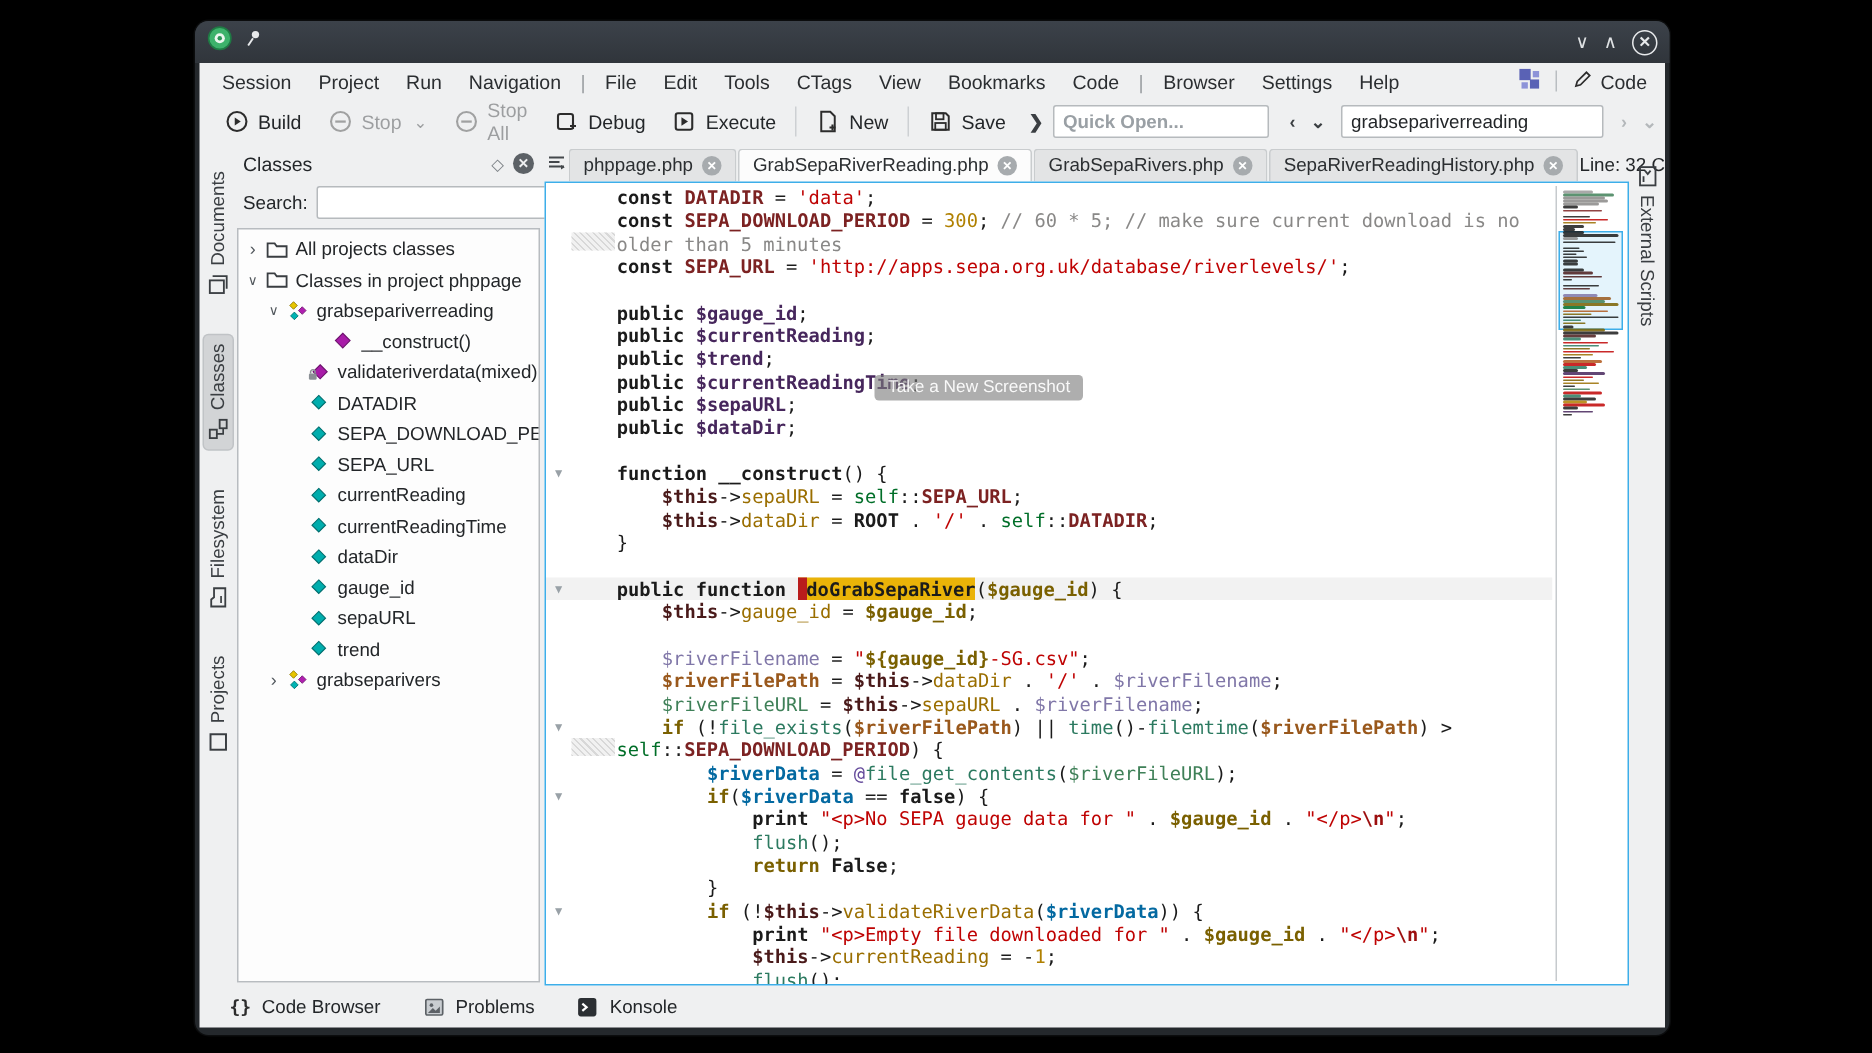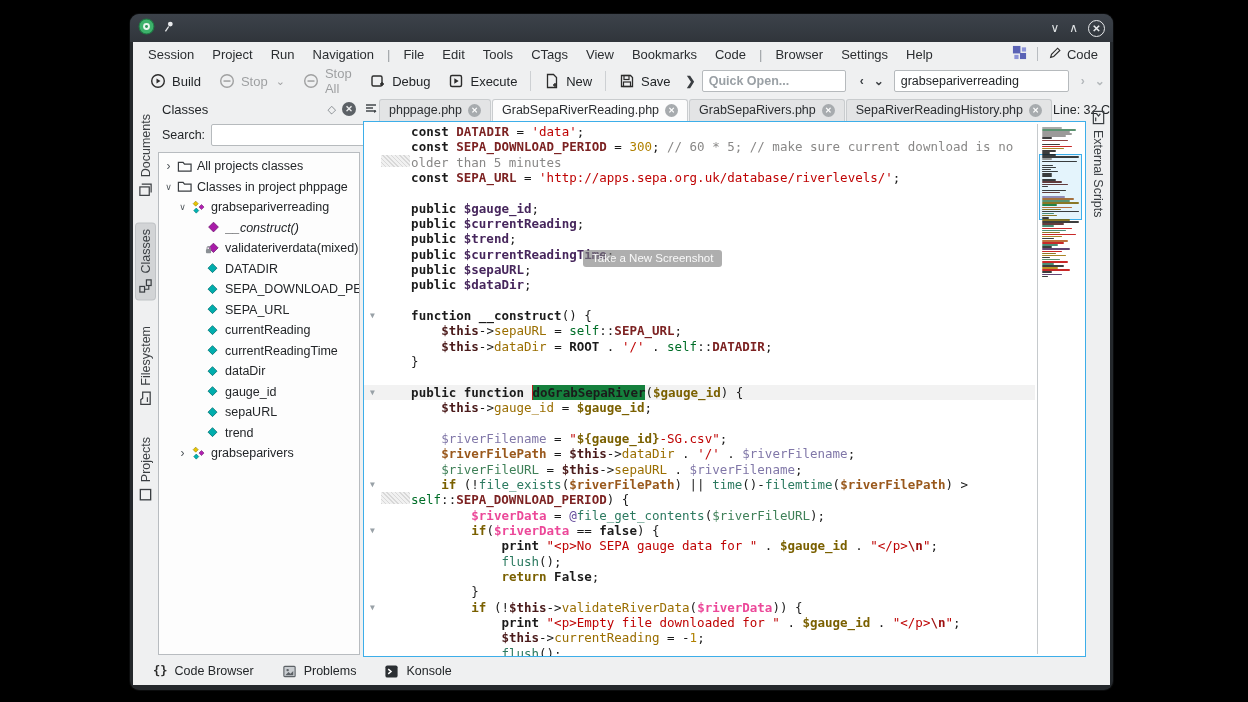--- a/index.html
+++ b/index.html
@@ -71,21 +71,21 @@
   .editor{flex:1;position:relative;border:1px solid #3daee9;background:#fff;overflow:hidden;}
   .codearea{position:absolute;left:0;top:2px;right:50px;bottom:0;overflow:hidden;}
   .cline{display:flex;height:15.35px;line-height:15.35px;white-space:pre;
     font-family:"DejaVu Sans Mono",monospace;font-size:12.5px;color:#1b1b1b;}
   .cline.cur{background:#f2f2f2;}
   .foldcell{width:17px;flex:none;text-align:center;color:#99a1a7;font-size:8px;}
   .ltext{flex:1;white-space:pre;}
   .hatch{display:inline-block;width:29px;height:12px;background:#f1f1f1;
     background-image:repeating-linear-gradient(45deg,#d8d8d8 0 1px,transparent 1px 3px);margin-right:1px;}
   .tk{white-space:pre;}
-  .tk-hl{background:#15803d;font-weight:bold;border-left:1px solid #b91c1c;}
+  .tk-hl{background:#eab308;font-weight:bold;border-left:6px solid #b91c1c;}
   
   .minimap{position:absolute;top:2px;right:2px;bottom:2px;width:46px;background:#fff;border-left:1px solid #c6cacd;padding:3px 4px;}
   .mrow{height:1.5px;margin-bottom:0.6px;border-radius:1px;opacity:.85;}
   .viewport{position:absolute;left:1px;right:1px;top:30px;height:66px;border:1px solid #3daee9;background:rgba(61,174,233,.14);}
   
   .bottombar{height:28px;display:flex;align-items:center;gap:28px;padding-left:20px;font-size:12.5px;color:#232629;flex:none;}
   .btab{display:flex;align-items:center;gap:7px;}
   .tooltip{position:absolute;left:583px;top:250px;background:rgba(125,125,125,.62);color:rgba(255,255,255,.92);
     font-size:11.5px;padding:2px 9px 3px 9px;border-radius:3px;z-index:50;}
 </style>
@@ -100,21 +100,21 @@
 .tk-com{color:#898887;}
 .tk-this{color:#4a1a1a;font-weight:bold;}
 .tk-mem{color:#9a6e00;}
 .tk-mdecl{color:#46265c;font-weight:bold;}
 .tk-func{color:#2c7a60;}
 .tk-self{color:#006e28;}
 .tk-at{color:#644a9b;}
 .tk-v1{color:#8077a8;}
 .tk-v2{color:#99581c;font-weight:bold;}
 .tk-v3{color:#3f8058;}
-.tk-v4{color:#ec4899;font-weight:bold;}
+.tk-v4{color:#0369a1;font-weight:bold;}
 .tk-v5{color:#7a6000;font-weight:bold;}
 .tk-hl{color:#1b1b1b;font-weight:bold;}
 </style></head>
 <body>
 
 <div class="window">
   <div class="titlebar">
     <div class="tb-left">
       <span id="appicon"><svg width="17" height="17" viewBox="0 0 16 16">
             <circle cx="8" cy="8" r="7" fill="#3db26b" stroke="#1f7a44"></circle>
@@ -331,21 +331,21 @@
                 <span class="icn" style="display: inline-flex; align-items: center;">
                   <svg width="15" height="15" viewBox="0 0 16 16">
                     <path d="M5 1.2l2.7 2.7L5 6.6 2.3 3.9z" fill="#e7c500" stroke="#8a7600" stroke-width=".6"></path>
                     <path d="M11.2 4.8l2.7 2.7-2.7 2.7-2.7-2.7z" fill="#b01fb0" stroke="#6e136e" stroke-width=".6"></path>
                     <path d="M5.6 8.6l2.7 2.7-2.7 2.7-2.7-2.7z" fill="#00b3b3" stroke="#006d6d" stroke-width=".6"></path>
                   </svg>
                 </span>
                 <span>grabsepariverreading</span>
               </span>
             </div>
-            <div class="trow" style="padding-left: 32px; font-style: italic;">
+            <div class="trow" style="padding-left: 47px;">
               <span class="exp"></span>
               <span class="rowbox">
                 <span class="icn" style="display: inline-flex; align-items: center;">
                   <svg width="15" height="15" viewBox="0 0 16 16">
                     <path d="M8 2.3l5.2 5.2L8 12.7 2.8 7.5z" fill="#a81ca8" stroke="#6e136e" stroke-width=".8"></path>
                   </svg>
                 </span>
                 <span>__construct()</span>
               </span>
             </div>

